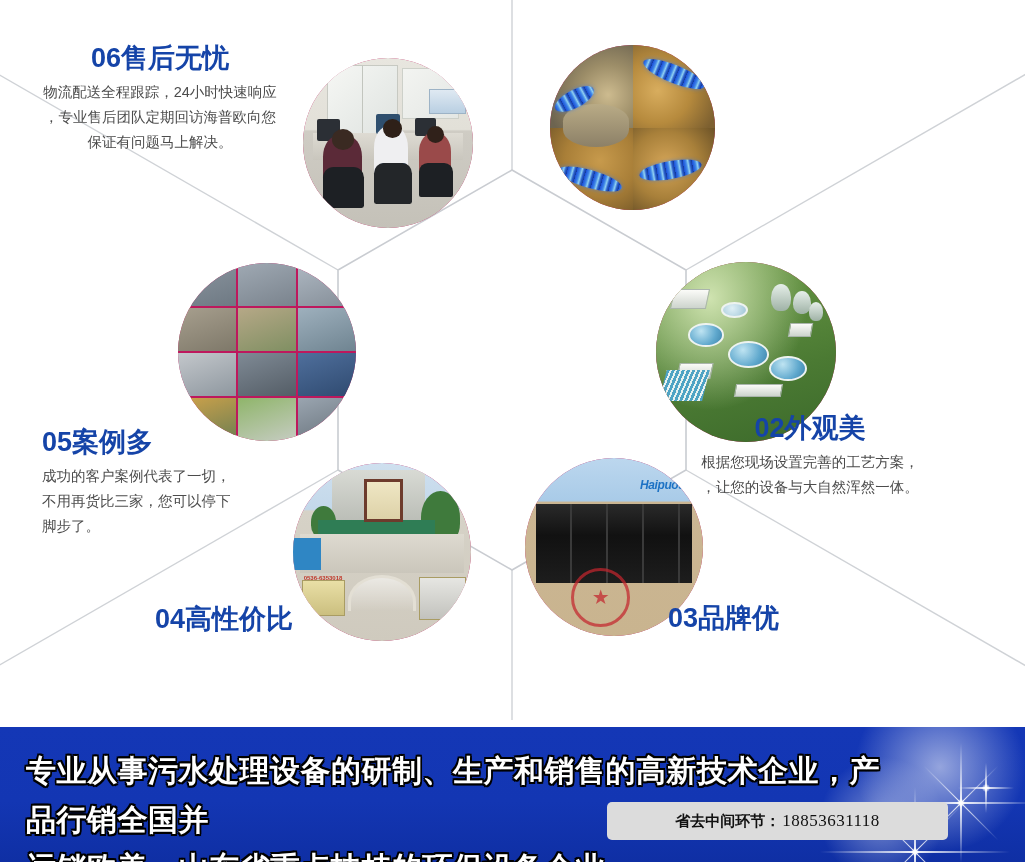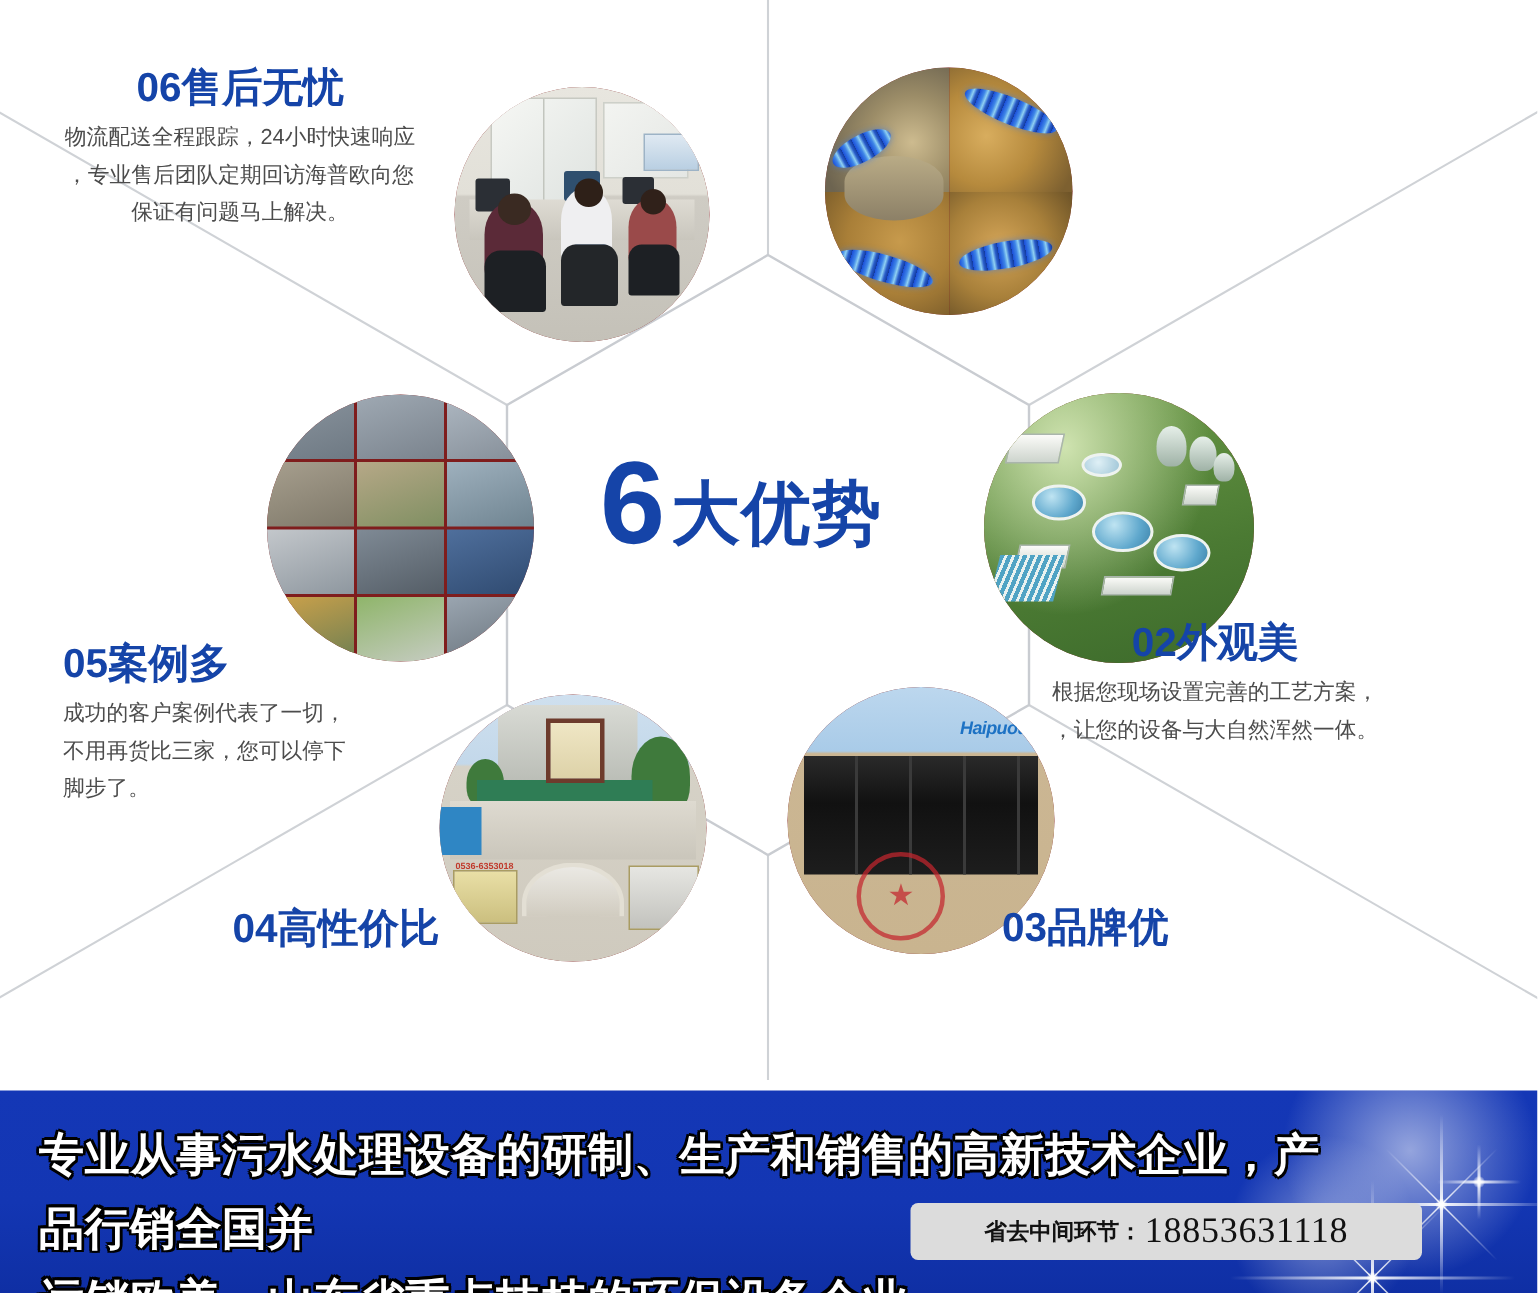--- a/index.html
+++ b/index.html
@@ -10,21 +10,21 @@
     overflow:hidden;
   }
   #stage { position:relative; width:1025px; height:862px; background:#fff; }
 
   
   .hexlines { position:absolute; left:0; top:0; width:1025px; height:720px; }
 
   
   .photo {
     position:absolute; border-radius:50%; overflow:hidden;
-    background:#7f1d1d;
+    background:#be185d;
   }
   .photo .inner { position:absolute; inset:0; }
 
   
   .ph-office .inner{
     background:
       linear-gradient(180deg,#e8e6df 0%,#e2e0d8 42%,#cfccc4 43%,#c4c1b8 100%);
   }
   .ph-office .win{
     position:absolute; left:14%; top:4%; width:42%; height:42%;
@@ -272,21 +272,21 @@
        0 -1.8px 0 #000, 0 1.8px 0 #000,
       -1.8px 0 0 #000, 1.8px 0 0 #000;
   }
   .hotline{
     position:absolute; left:607px; top:802px; width:341px; height:38px;
     background:#dcdcdc; border-radius:5px;
     display:flex; align-items:center; justify-content:center; gap:2px;
     color:#111;
   }
   .hotline .lbl{ font-size:15px; font-weight:bold; letter-spacing:0px; }
-  .hotline .num{ font-size:24px; font-family:"Liberation Serif","DejaVu Serif",serif; letter-spacing:.5px; }
+  .hotline .num{ font-size:17px; font-family:"Liberation Serif","DejaVu Serif",serif; letter-spacing:.5px; }
 </style>
 </head>
 <body>
 
 <div id="stage">
 
   <svg class="hexlines" viewBox="0 0 1025 720">
 
     <g stroke="#cfd2d6" stroke-width="1.4" fill="none">
 
@@ -299,23 +299,20 @@
       <line x1="512" y1="570" x2="512" y2="740"></line>
 
       <line x1="338" y1="470" x2="-16" y2="674"></line>
 
       <line x1="338" y1="270" x2="-16" y2="66"></line>
     </g>
 
     <polygon points="512,170 686,270 686,470 512,570 338,470 338,270" fill="none" stroke="#c9ccd1" stroke-width="1.6"></polygon>
   </svg>
 
-  <div class="center-label">
-    <span class="big">6</span><span class="dz">大优势</span>
-  </div>
 
   <div class="photo ph-office" style="left:303px;top:58px;width:170px;height:170px;">
     <div class="inner">
       <div class="win"></div>
         <div class="win2"></div>
         <div class="poster"></div>
       <div class="desk"></div>
       <div class="mon m1"></div>
         <div class="mon m2"></div>
         <div class="mon m3"></div>

